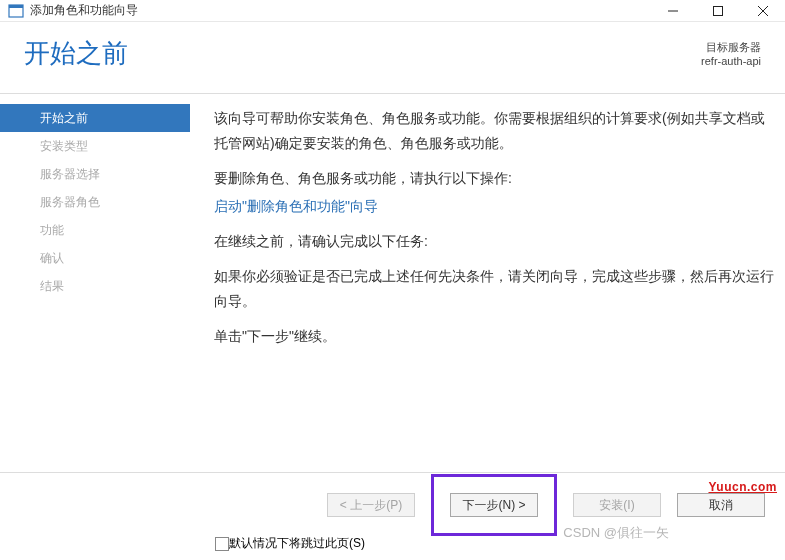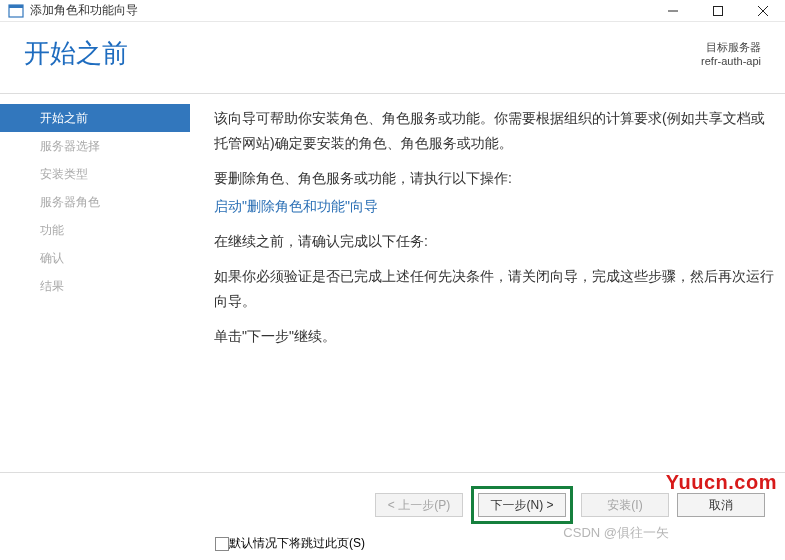--- a/index.html
+++ b/index.html
@@ -19,25 +19,25 @@
   .sidebar .step { padding: 4px 0 4px 40px; font-size: 12px; color: #a9a9a9; cursor: default; line-height: 20px; }
   .sidebar .step.active { background: #3277bd; color: #fff; }
   .content { flex: 1; padding: 12px 8px 0 24px; color: #333; line-height: 1.8; font-size: 14px; position: relative; }
   .content p { margin-bottom: 10px; }
   .content a { color: #2a6fb5; text-decoration: none; display: inline-block; }
   .content ul { list-style: none; margin: 4px 0 10px 0; }
   .content ul li::before { content: "•"; margin: 0 6px 0 2px; }
   .skipline { position: absolute; left: 215px; bottom: 8px; display: flex; align-items: center; }
   .skipcb { width: 14px; height: 14px; border: 1px solid #888; display: inline-block; }
   .divider { border-top: 1px solid #ddd; margin-top: 6px; }
-  .footer { height: 64px; display: flex; align-items: center; justify-content: flex-end; padding: 0 20px 0 0; gap: 8px; }
+  .footer { height: 64px; display: flex; align-items: center; justify-content: flex-end; padding: 0 20px 0 0; gap: 16px; }
   .footer .btn { min-width: 88px; height: 24px; border: 1px solid #a7a7a7; background: #f4f4f4; font-size: 12px; color: #333; padding: 0 10px; display: inline-flex; align-items: center; justify-content: center; }
   .footer .btn.disabled { color: #a4a4a4; border-color: #cfcfcf; background: #f3f3f3; }
-  .btnwrap { border: 3px solid #15803d; padding: 4px; display: inline-flex; }
-  .watermark1 { position: absolute; right: 8px; bottom: 66px; color: #d71a1a; font-size: 20px; font-family: Arial, sans-serif; font-weight: bold; letter-spacing: 0.5px; }
+  .btnwrap { border: 3px solid #6d28d9; padding: 16px; display: inline-flex; }
+  .watermark1 { position: absolute; right: 8px; bottom: 66px; color: #d71a1a; font-size: 12px; font-family: Arial, sans-serif; font-weight: bold; letter-spacing: 0.5px; text-decoration: underline; }
   .watermark2 { position: absolute; right: 116px; bottom: 18px; color: rgba(120,120,120,0.55); font-size: 13px; }
 </style>
 </head>
 <body>
 
 <div class="titlebar">
   <span class="icon">
     <svg viewBox="0 0 16 16" width="16" height="16">
         <rect x="1" y="2" width="14" height="12" fill="none" stroke="#3277bd" stroke-width="1.2"></rect>
         <rect x="1" y="2" width="14" height="3" fill="#3277bd"></rect>
@@ -68,22 +68,22 @@
   <h1>开始之前</h1>
   <div class="target">
     <span class="lbl">目标服务器</span>
     <span class="val">refr-auth-api</span>
   </div>
 </div>
 
 <div class="body">
   <div class="sidebar">
     <div class="step active">开始之前</div>
+    <div class="step">安装类型</div>
     <div class="step">服务器选择</div>
-    <div class="step">安装类型</div>
     <div class="step">服务器角色</div>
     <div class="step">功能</div>
     <div class="step">确认</div>
     <div class="step">结果</div>
   </div>
   <div class="content">
     <p>该向导可帮助你安装角色、角色服务或功能。你需要根据组织的计算要求(例如共享文档或托管网站)确定要安装的角色、角色服务或功能。</p>
     <p style="margin-bottom:2px">要删除角色、角色服务或功能，请执行以下操作:</p>
     <a href="#">启动"删除角色和功能"向导</a>
     <p style="margin-top:10px">在继续之前，请确认完成以下任务:</p>

